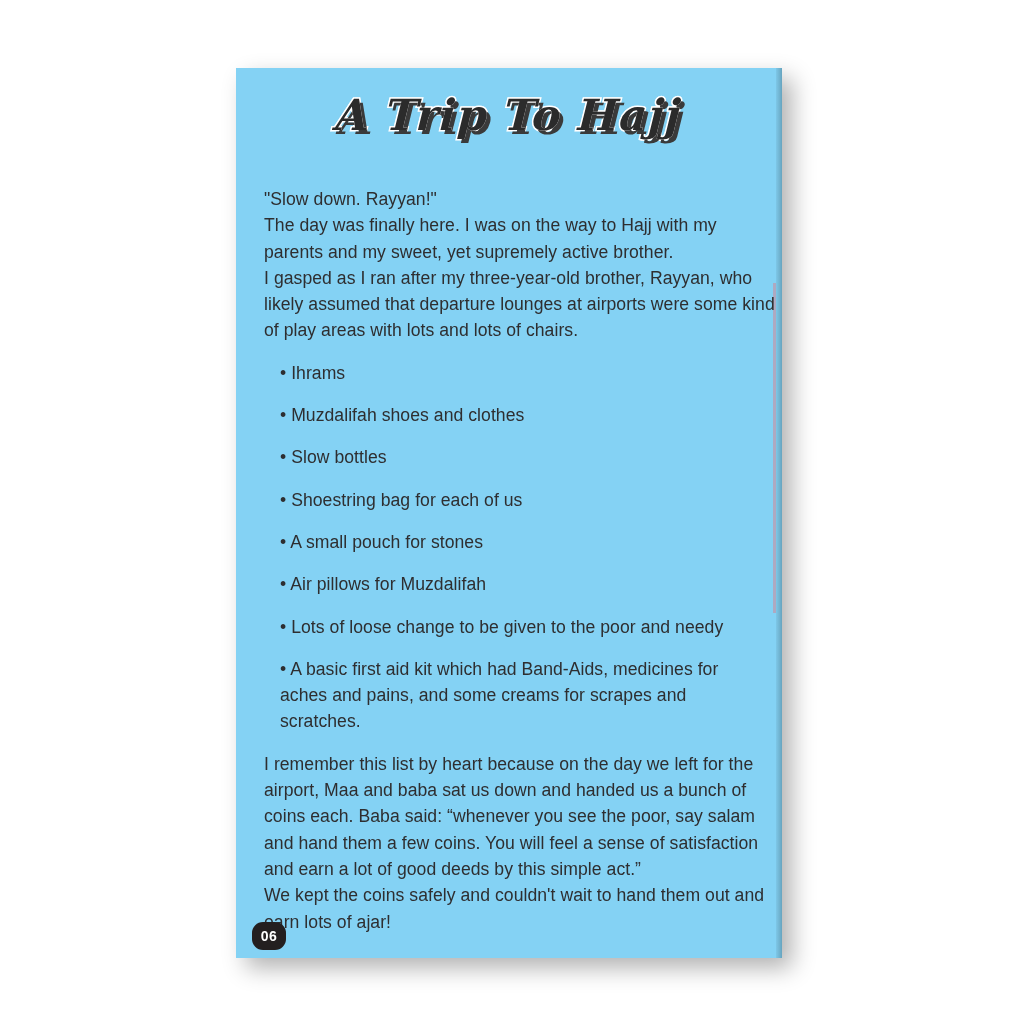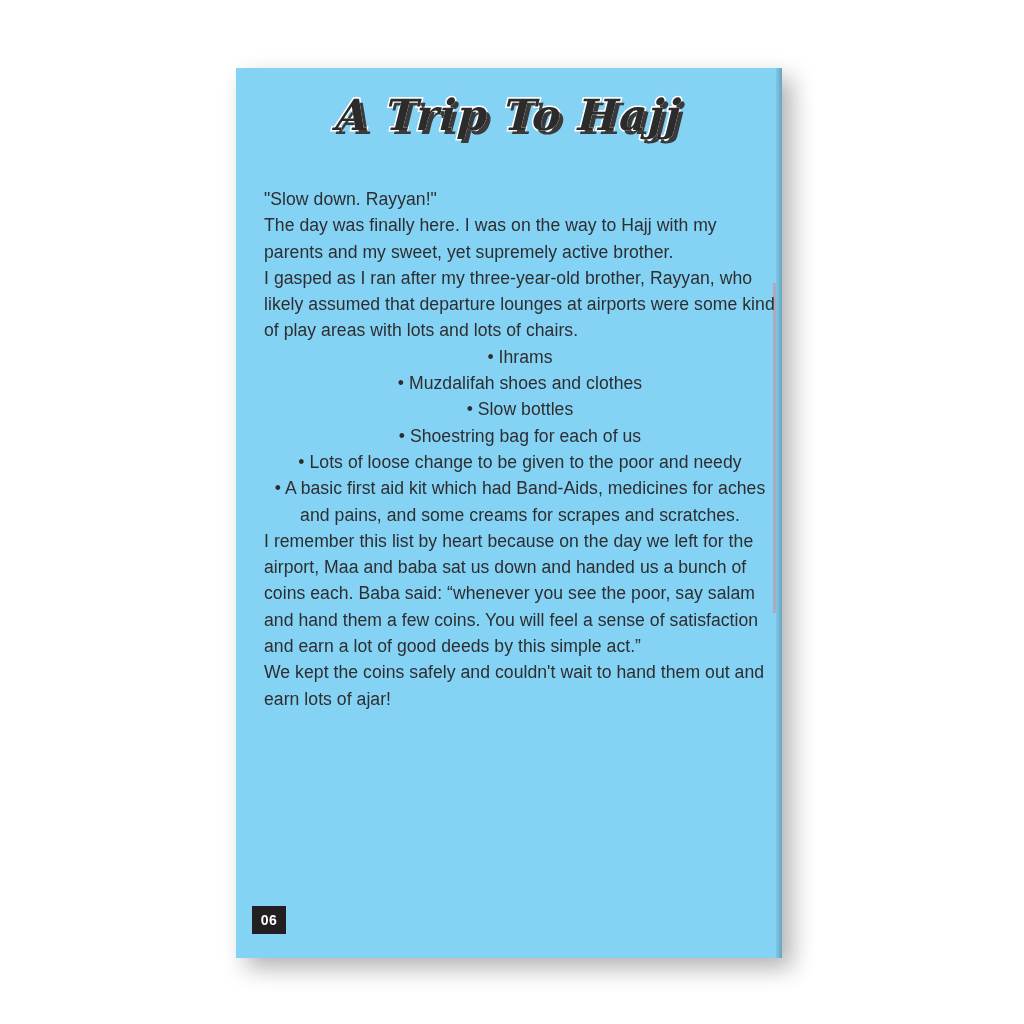--- a/index.html
+++ b/index.html
@@ -91,39 +91,39 @@
     font-family: "Liberation Sans", sans-serif;
     letter-spacing: 0.05px;
   }
 
   .para {
     margin: 0;
     white-space: normal;
   }
 
   .bullet {
-    margin: 0;
-    text-align: center;
+    margin: 16px;
   }
 
   
   .page-num {
     position: absolute;
     left: 16px;
-    bottom: 24px;
+    bottom: 8px;
     width: 34px;
     height: 28px;
     background: #231f20;
     color: #ffffff;
     font-size: 14px;
     font-weight: bold;
     display: flex;
     align-items: center;
     justify-content: center;
     letter-spacing: 0.5px;
+    border-radius: 11px;
   }
 </style>
 </head>
 <body>
 
 <div id="stage">
 
   <div class="page">
 
     <div class="page-edge"></div>
@@ -135,20 +135,22 @@
 
     <div class="body-text">
       <p class="para">"Slow down. Rayyan!"</p>
       <p class="para">The day was finally here. I was on the way to Hajj with my parents and my sweet, yet supremely active brother.</p>
       <p class="para">I gasped as I ran after my three-year-old brother, Rayyan, who likely assumed that departure lounges at airports were some kind of play areas with lots and lots of chairs.</p>
 
       <p class="bullet">• Ihrams</p>
       <p class="bullet">• Muzdalifah shoes and clothes</p>
       <p class="bullet">• Slow bottles</p>
       <p class="bullet">• Shoestring bag for each of us</p>
+      <p class="bullet">• A small pouch for stones</p>
+      <p class="bullet">• Air pillows for Muzdalifah</p>
       <p class="bullet">• Lots of loose change to be given to the poor and needy</p>
       <p class="bullet">• A basic first aid kit which had Band-Aids, medicines for aches and pains, and some creams for scrapes and scratches.</p>
 
       <p class="para">I remember this list by heart because on the day we left for the airport, Maa and baba sat us down and handed us a bunch of coins each. Baba said: “whenever you see the poor, say salam and hand them a few coins. You will feel a sense of satisfaction and earn a lot of good deeds by this simple act.”</p>
       <p class="para">We kept the coins safely and couldn't wait to hand them out and earn lots of ajar!</p>
     </div>
 
     <div class="page-num">06</div>
 
   </div>

